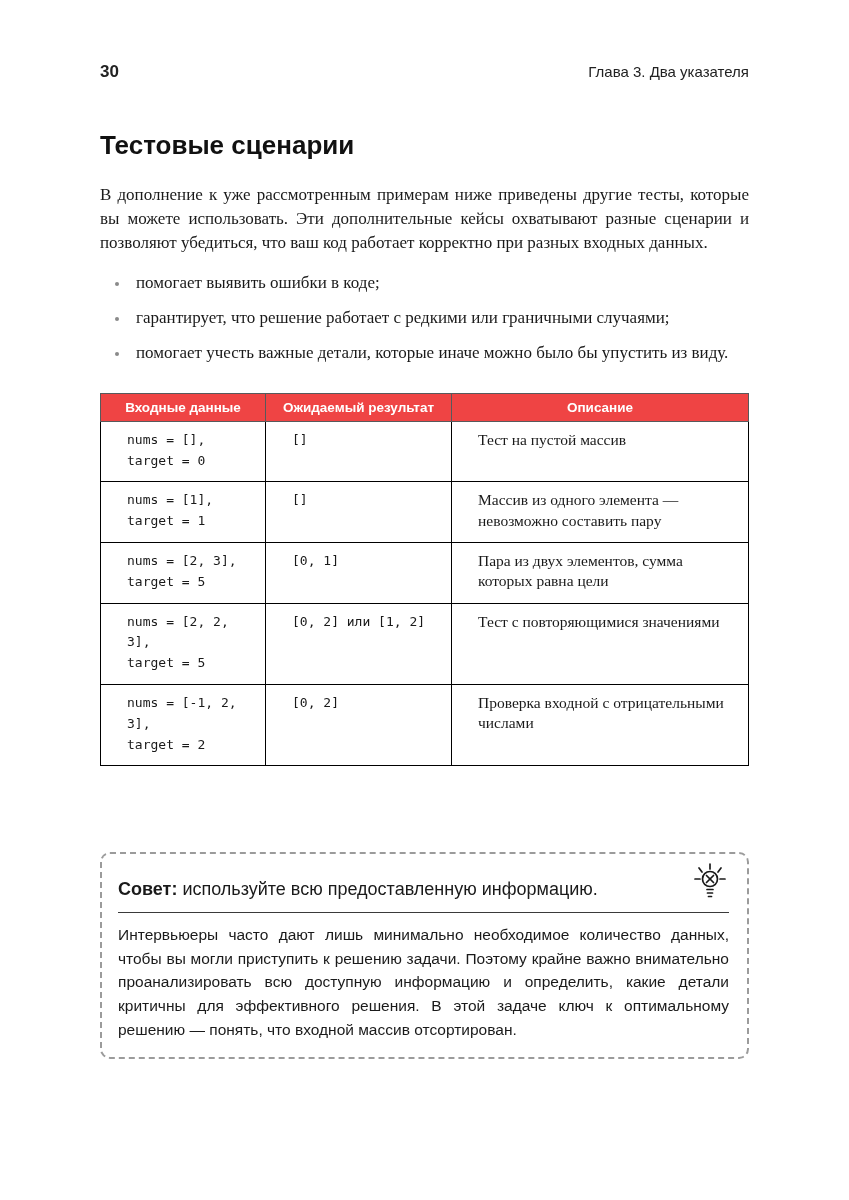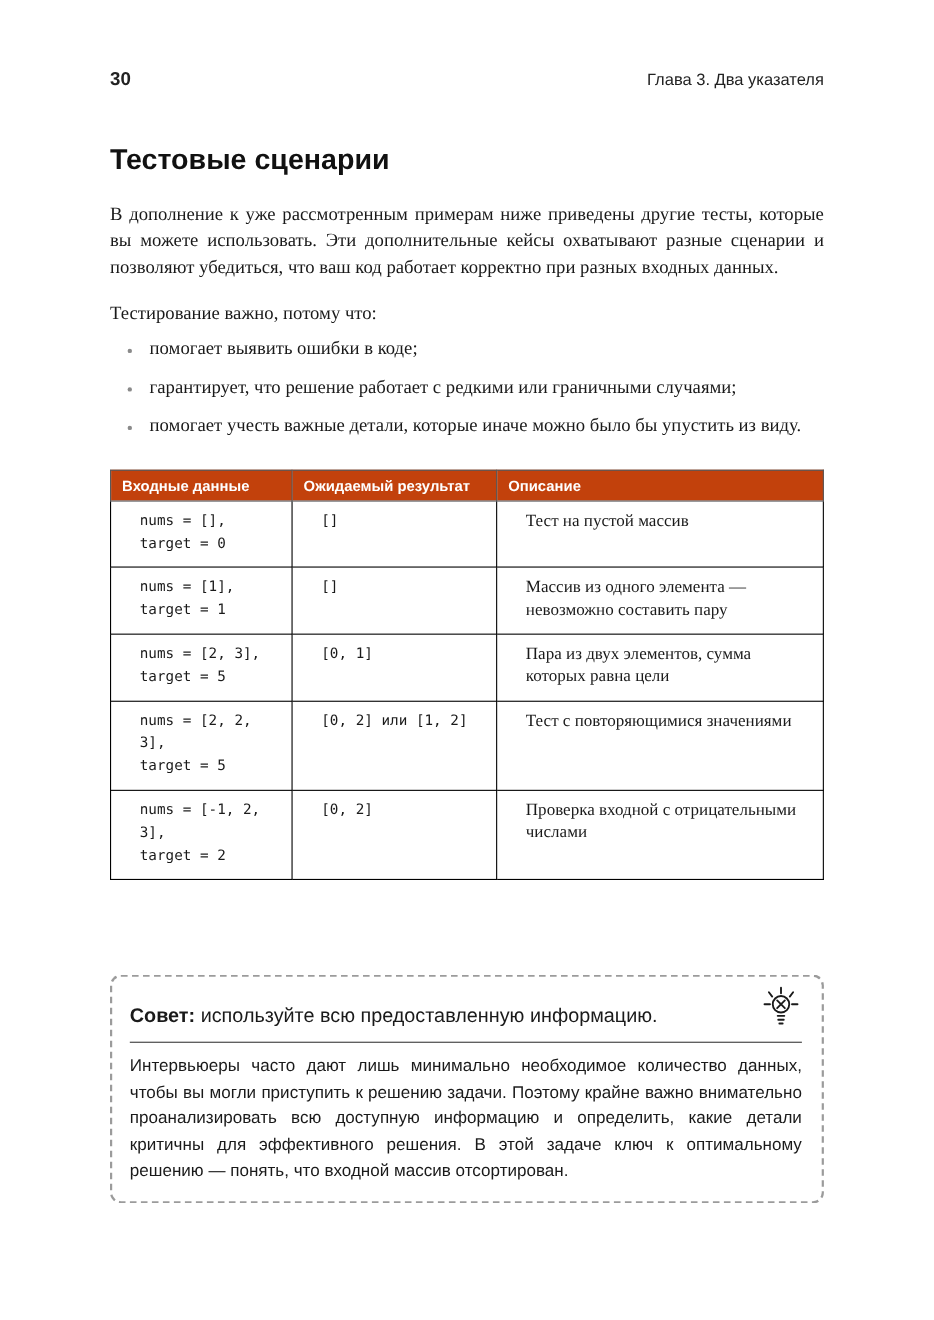--- a/index.html
+++ b/index.html
@@ -64,26 +64,26 @@
   ul.bullet-list li::marker { color: #8a8a8a; font-size: 14px; }
 
   
   table.test-table {
     margin-top: 28px;
     width: 100%;
     border-collapse: collapse;
     border: 1px solid #000;
   }
   table.test-table th {
-    background: #c2410c;
+    background: #ef4444;
     color: #ffffff;
     font-family: "Liberation Sans", sans-serif;
     font-weight: bold;
     font-size: 13.5px;
-    text-align: left;
+    text-align: center;
     padding: 6px 10px;
     border: 1px solid #58595b;
   }
   table.test-table td {
     border: 1px solid #000;
     vertical-align: top;
     padding: 8px 10px 10px 26px;
   }
   td.cell-code {
     font-family: "DejaVu Sans Mono", monospace;
@@ -136,21 +136,20 @@
 
   <div class="running-head">
     <span class="page-number">30</span>
     <span class="chapter-title">Глава 3. Два указателя</span>
   </div>
 
   <h1 class="section-title">Тестовые сценарии</h1>
 
   <p class="body-text">В дополнение к уже рассмотренным примерам ниже приведены другие тесты, которые вы можете использовать. Эти дополнительные кейсы охватывают разные сценарии и позволяют убедиться, что ваш код работает корректно при разных входных данных.</p>
 
-  <p class="lead-text">Тестирование важно, потому что:</p>
 
   <ul class="bullet-list">
     <li>помогает выявить ошибки в коде;</li>
     <li>гарантирует, что решение работает с редкими или граничными случаями;</li>
     <li>помогает учесть важные детали, которые иначе можно было бы упустить из виду.</li>
   </ul>
 
   <table class="test-table">
     <colgroup>
       <col style="width:165px">

